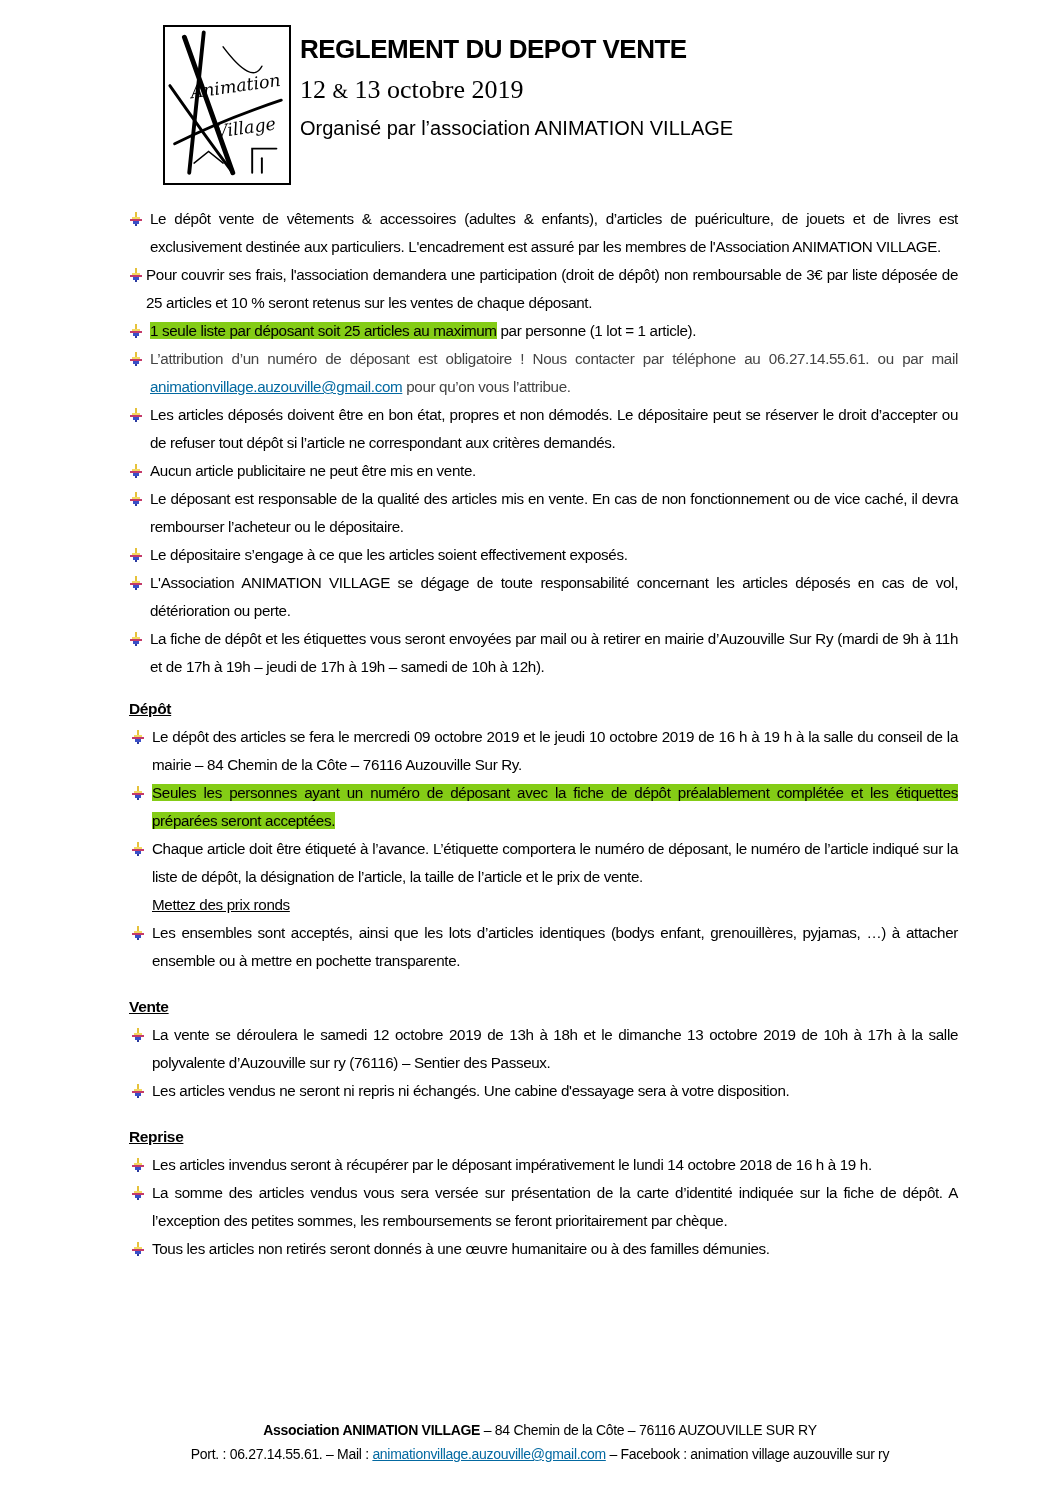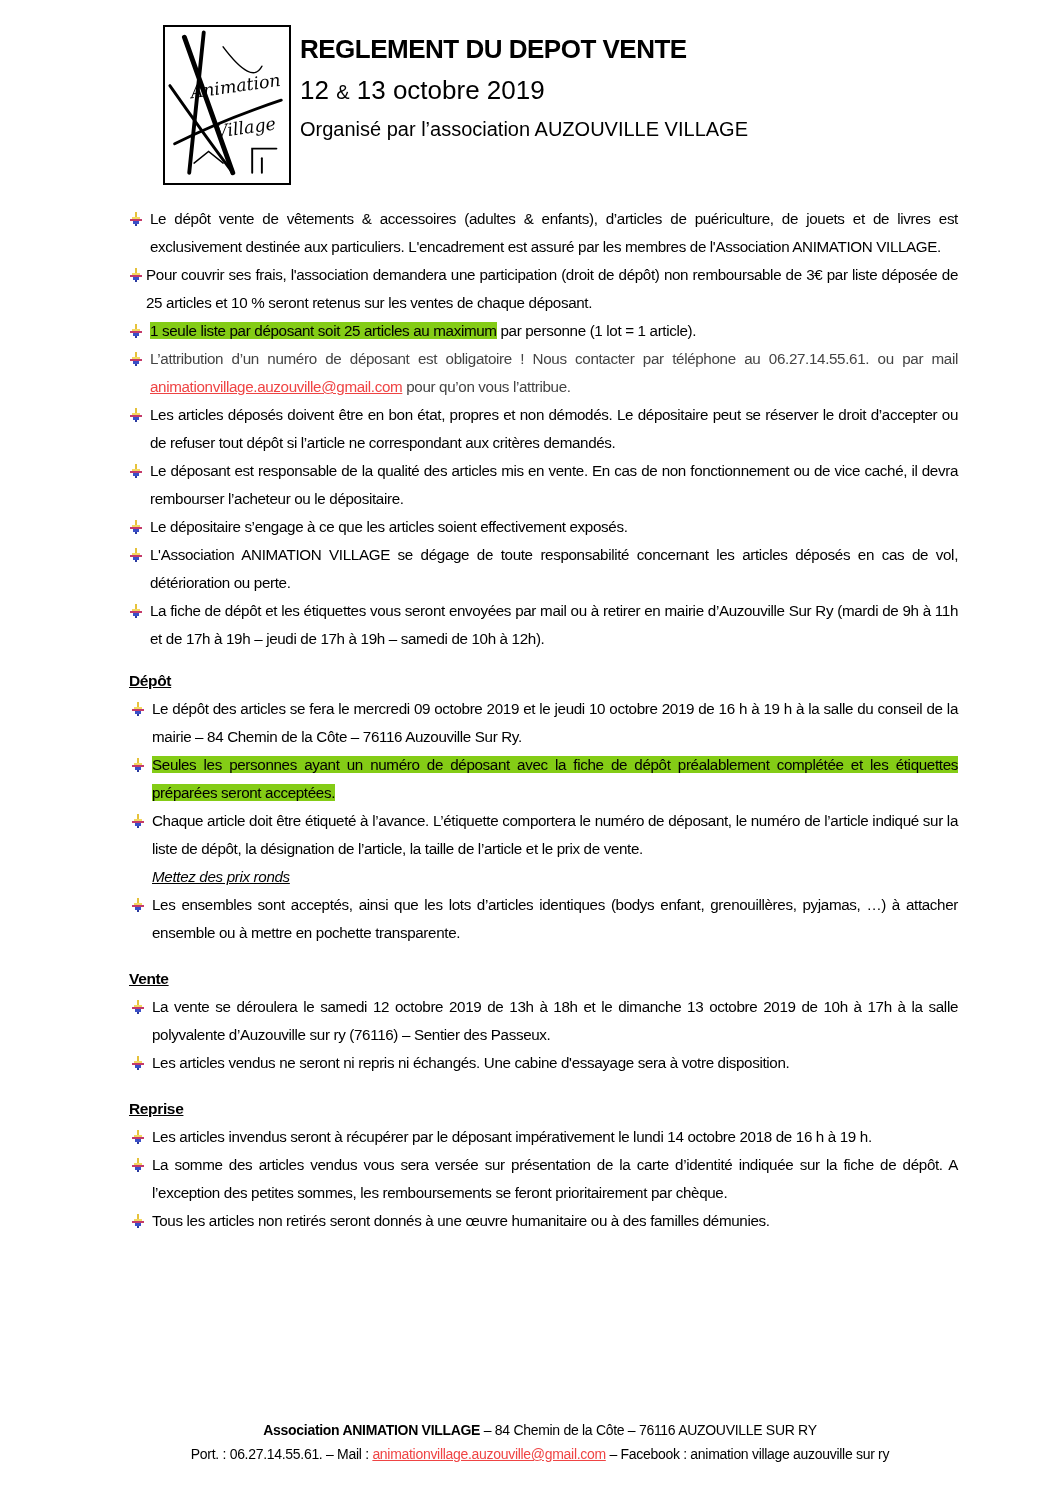--- a/index.html
+++ b/index.html
@@ -7,37 +7,37 @@
       width: 1058px; height: 1497px; position: relative; overflow: hidden;
       font-family: "Liberation Sans", sans-serif; color: #000;
     }
     .logo {
       position: absolute; left: 163px; top: 25px; width: 128px; height: 160px;
       border: 2px solid #000; box-sizing: border-box; background: #fff; overflow: hidden;
     }
     .logo svg { width: 100%; height: 100%; display: block; }
     .header { position: absolute; left: 300px; top: 32px; width: 700px; text-align: left; }
     .title { font-size: 26px; font-weight: bold; letter-spacing: -0.5px; margin: 0; line-height: 34px; }
-    .subtitle-date { font-size: 26px; margin: 8px 0 0 0; line-height: 32px; }
+    .subtitle-date { font-size: 26px; margin: 8px 0 0 0; line-height: 32px; font-family: Liberation Serif, serif; }
     .subtitle-date .amp { font-size: 20px; }
     .org { font-size: 20px; margin: 8px 0 0 0; line-height: 26px; }
 
     .content {
       position: absolute; left: 128px; top: 205px; width: 830px;
       font-size: 15.2px; line-height: 28px; letter-spacing: -0.35px;
     }
     .item { position: relative; padding-left: 22px; text-align: justify; }
     .item.tight { padding-left: 18px; }
     .bullet {
       position: absolute; left: 2px; top: 7px; width: 12px; height: 14px; display: inline-block;
     }
     .hl { background: #84cc16; }
     .grey { color: #444; }
-    .link { color: #ef4444; text-decoration: underline; }
-    .u { text-decoration: underline; font-style: italic; }
+    .link { color: #0369a1; text-decoration: underline; }
+    .u { text-decoration: underline; }
     .section-title { font-weight: bold; text-decoration: underline; font-size: 15.5px; line-height: 28px; margin-top: 6px; margin-left: 31px; }
     .sub { padding-left: 32px; }
     .footer {
       position: absolute; left: 60px; top: 1418px; width: 960px; text-align: center;
       font-size: 14px; line-height: 24px; letter-spacing: -0.3px;
     }
     .footer .b { font-weight: bold; }
   </style>
 </head>
 <body>
@@ -59,21 +59,21 @@
   </svg>
 </div>
 
 <div class="header">
   <h1 class="title">REGLEMENT DU DEPOT VENTE</h1>
   <div class="subtitle-date">
     <span>12</span>
     <span class="amp">&amp;</span>
     <span>13 octobre 2019</span>
   </div>
-  <div class="org">Organisé par l’association AUZOUVILLE VILLAGE</div>
+  <div class="org">Organisé par l’association ANIMATION VILLAGE</div>
 </div>
 
 <svg width="0" height="0" style="position:absolute">
   <defs>
     <g id="bul">
       <rect x="5" y="0" width="2" height="5" fill="#e6c23a"></rect>
       <rect x="2" y="5" width="8" height="2" fill="#f4d860"></rect>
       <rect x="0" y="7" width="12" height="2" fill="#c43a6a"></rect>
       <rect x="3" y="9" width="6" height="3" fill="#3a4fc8"></rect>
       <rect x="5" y="12" width="2" height="2" fill="#2a3aa0"></rect>
@@ -109,20 +109,26 @@
   <div class="item">
     <svg class="bullet" viewBox="0 0 12 14">
         <use href="#bul"></use>
       </svg>
     <span>Les articles déposés doivent être en bon état, propres et non démodés. Le dépositaire peut se réserver le droit d’accepter ou de refuser tout dépôt si l’article ne correspondant aux critères demandés.</span>
   </div>
   <div class="item">
     <svg class="bullet" viewBox="0 0 12 14">
         <use href="#bul"></use>
       </svg>
+    <span>Aucun article publicitaire ne peut être mis en vente.</span>
+  </div>
+  <div class="item">
+    <svg class="bullet" viewBox="0 0 12 14">
+        <use href="#bul"></use>
+      </svg>
     <span>Le déposant est responsable de la qualité des articles mis en vente. En cas de non fonctionnement ou de vice caché, il devra rembourser l’acheteur ou le dépositaire.</span>
   </div>
   <div class="item">
     <svg class="bullet" viewBox="0 0 12 14">
         <use href="#bul"></use>
       </svg>
     <span>Le dépositaire s’engage à ce que les articles soient effectivement exposés.</span>
   </div>
   <div class="item">
     <svg class="bullet" viewBox="0 0 12 14">

